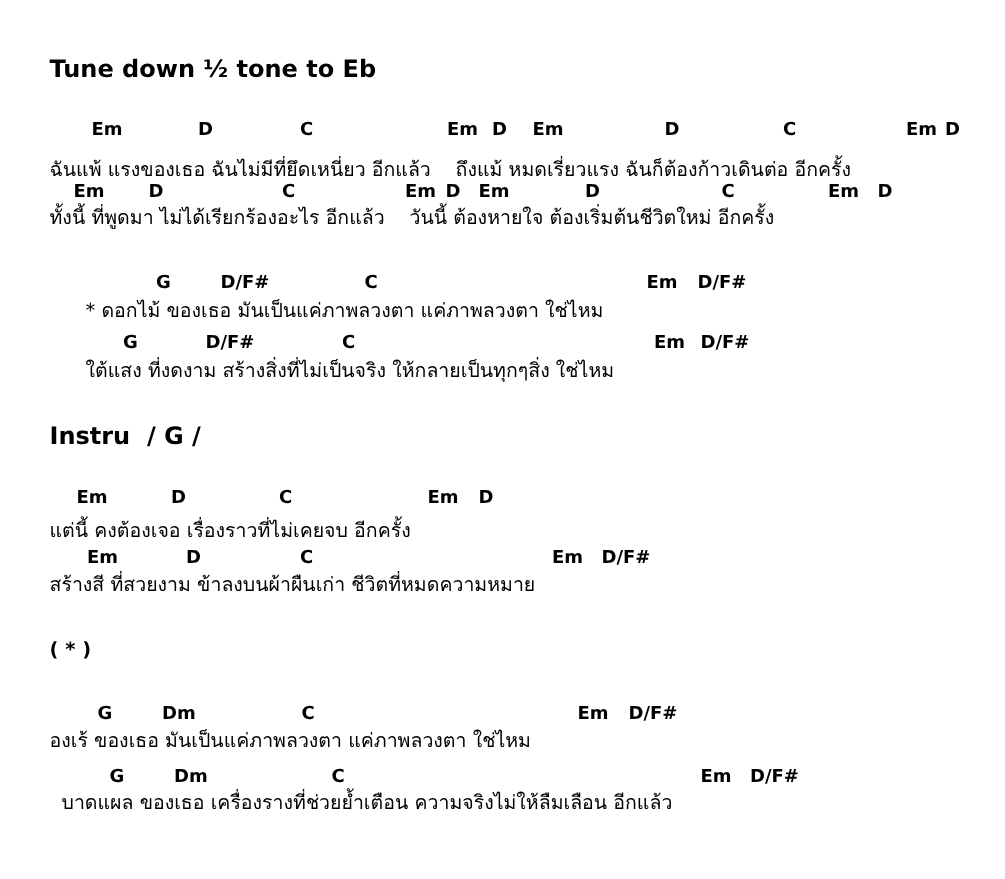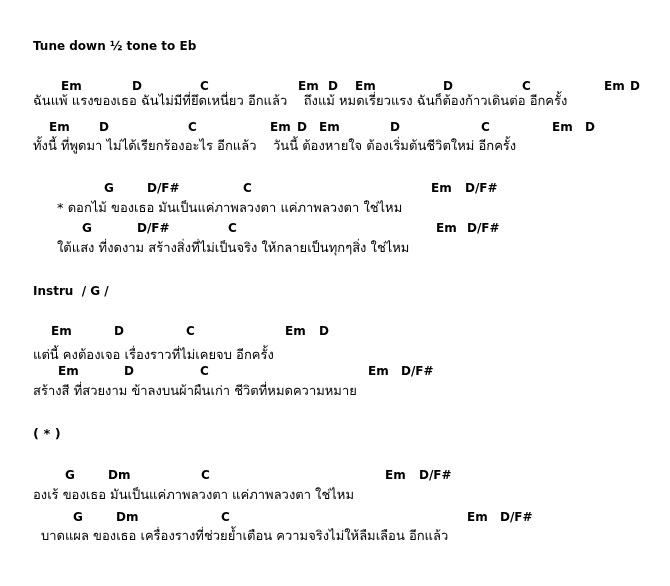--- a/index.html
+++ b/index.html
@@ -1,19 +1,19 @@
 <!DOCTYPE html>
 <html><head>
 <meta charset="utf-8">
 <style>
   html, body { margin: 0; padding: 0; background: #ffffff; }
   body { width: 670px; height: 586px; position: relative; overflow: hidden;
          font-family: "DejaVu Sans", sans-serif; color: #000; }
   .line { position: absolute; white-space: pre; font-size: 13px; line-height: 16px; }
-  .bold { font-weight: bold; font-size: 12px; }
+  .bold { font-weight: bold; font-size: 16px; }
   .chord { position: absolute; font-weight: bold; font-size: 12px; line-height: 16px; white-space: pre; }
   .lyric { position: absolute; font-size: 13px; line-height: 18px; white-space: pre; }
 </style>
 </head>
 <body>
 
 <div id="sheet">
   <div class="line bold" style="left:33px;top:38px;">Tune down ½ tone to Eb</div>
 
   <div>
@@ -22,21 +22,21 @@
         <span class="chord" style="left: 132px; top: 78px;">D</span>
         <span class="chord" style="left: 200px; top: 78px;">C</span>
         <span class="chord" style="left: 298px; top: 78px;">Em</span>
         <span class="chord" style="left: 328px; top: 78px;">D</span>
         <span class="chord" style="left: 355px; top: 78px;">Em</span>
         <span class="chord" style="left: 443px; top: 78px;">D</span>
         <span class="chord" style="left: 522px; top: 78px;">C</span>
         <span class="chord" style="left: 604px; top: 78px;">Em</span>
         <span class="chord" style="left: 630px; top: 78px;">D</span>
       </div>
-    <div class="lyric" style="left:33px;top:92px;">ฉันแพ้ แรงของเธอ ฉันไม่มีที่ยึดเหนี่ยว อีกแล้ว    ถึงแม้ หมดเรี่ยวแรง ฉันก็ต้องก้าวเดินต่อ อีกครั้ง</div>
+    <div class="lyric" style="left:33px;top:105px;">ฉันแพ้ แรงของเธอ ฉันไม่มีที่ยึดเหนี่ยว อีกแล้ว    ถึงแม้ หมดเรี่ยวแรง ฉันก็ต้องก้าวเดินต่อ อีกครั้ง</div>
     <div class="chord-row">
         <span class="chord" style="left: 49px; top: 119px;">Em</span>
         <span class="chord" style="left: 99px; top: 119px;">D</span>
         <span class="chord" style="left: 188px; top: 119px;">C</span>
         <span class="chord" style="left: 270px; top: 119px;">Em</span>
         <span class="chord" style="left: 297px; top: 119px;">D</span>
         <span class="chord" style="left: 319px; top: 119px;">Em</span>
         <span class="chord" style="left: 390px; top: 119px;">D</span>
         <span class="chord" style="left: 481px; top: 119px;">C</span>
         <span class="chord" style="left: 552px; top: 119px;">Em</span>

